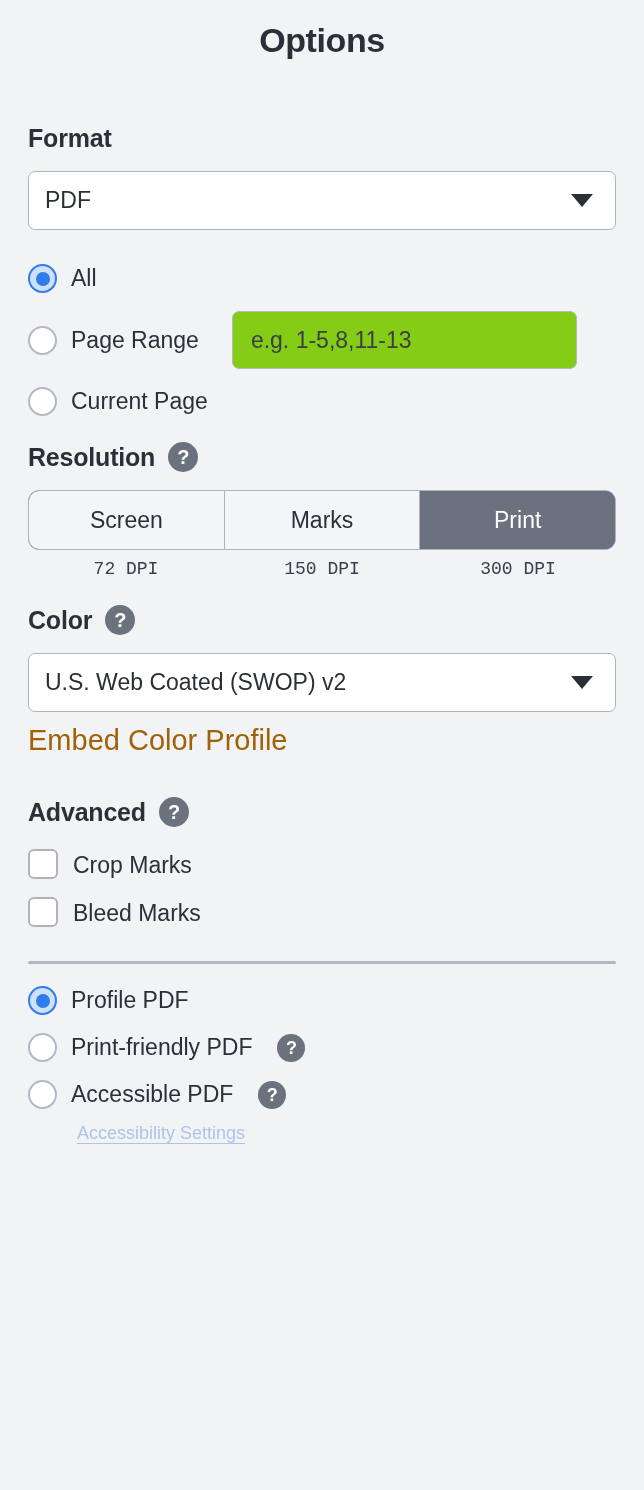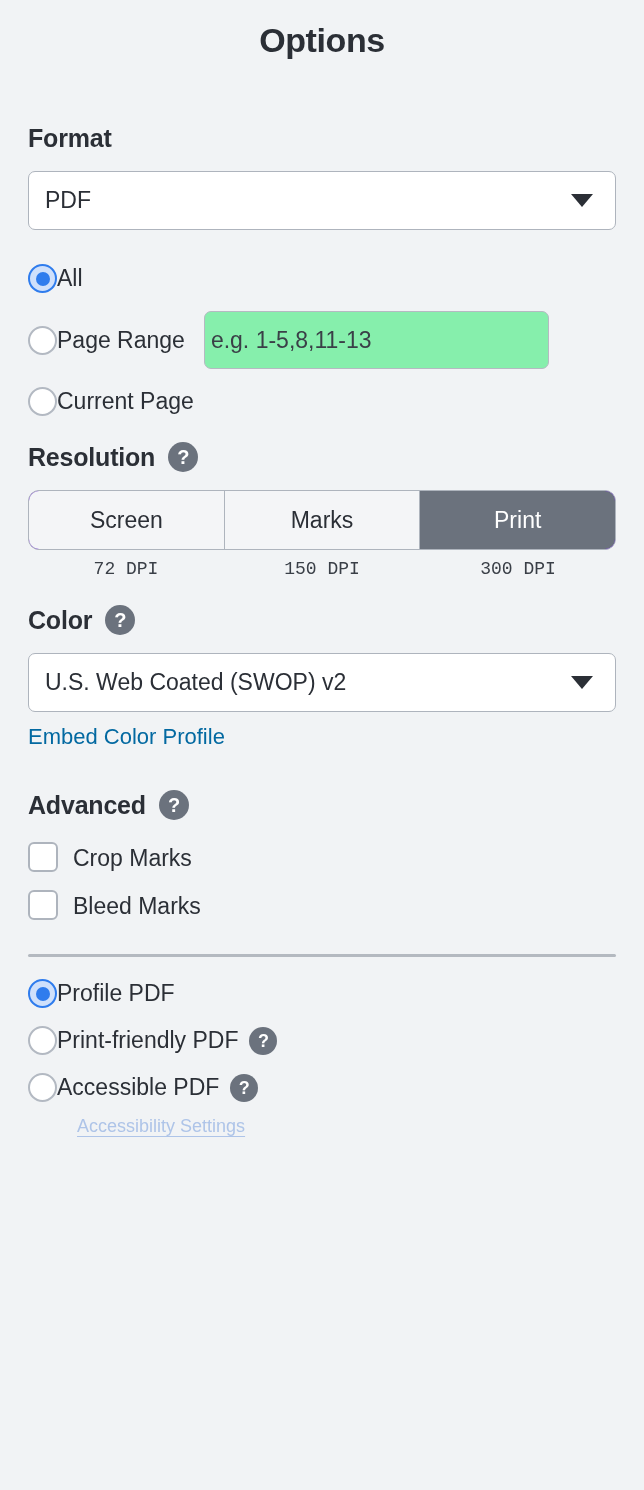--- a/index.html
+++ b/index.html
@@ -97,20 +97,21 @@
     border-left: 11px solid transparent;
     border-right: 11px solid transparent;
     border-top: 13px solid #2b2f36;
     margin-right: 6px;
   }
 
   
   .radio-row {
     display: flex;
     align-items: center;
+    gap: 14px;
     cursor: pointer;
   }
   .radio {
     width: 29px;
     height: 29px;
     min-width: 29px;
     border-radius: 50%;
     box-sizing: border-box;
     background: #ffffff;
     border: 2px solid #b3b9c2;
@@ -156,26 +157,26 @@
   .check-label {
     font-size: 23px;
     color: #2b2f36;
   }
 
   
   .range-input {
     width: 345px;
     height: 58px;
     box-sizing: border-box;
-    background: #86efac;
+    background: #84cc16;
     border: 1.5px solid #b5bac2;
     border-radius: 7px;
     display: flex;
     align-items: center;
-    padding: 0 6px;
+    padding: 0 18px;
     font-size: 23px;
     color: #3a3f47;
     cursor: text;
   }
 
   
   .segmented {
     display: flex;
     height: 58px;
     border: 1.5px solid #aeb4bd;
@@ -207,22 +208,22 @@
   .dpi-cell {
     flex: 1;
     text-align: center;
     font-size: 18px;
     color: #3a3f47;
     font-family: Liberation Mono, monospace;
   }
 
   
   .sub-text {
-    font-size: 22px;
-    color: #0369a1;
+    font-size: 29px;
+    color: #a16207;
   }
 
   
   .divider {
     height: 3px;
     background: #b4b9c0;
     margin: 0 28px;
     border-radius: 2px;
   }
 

